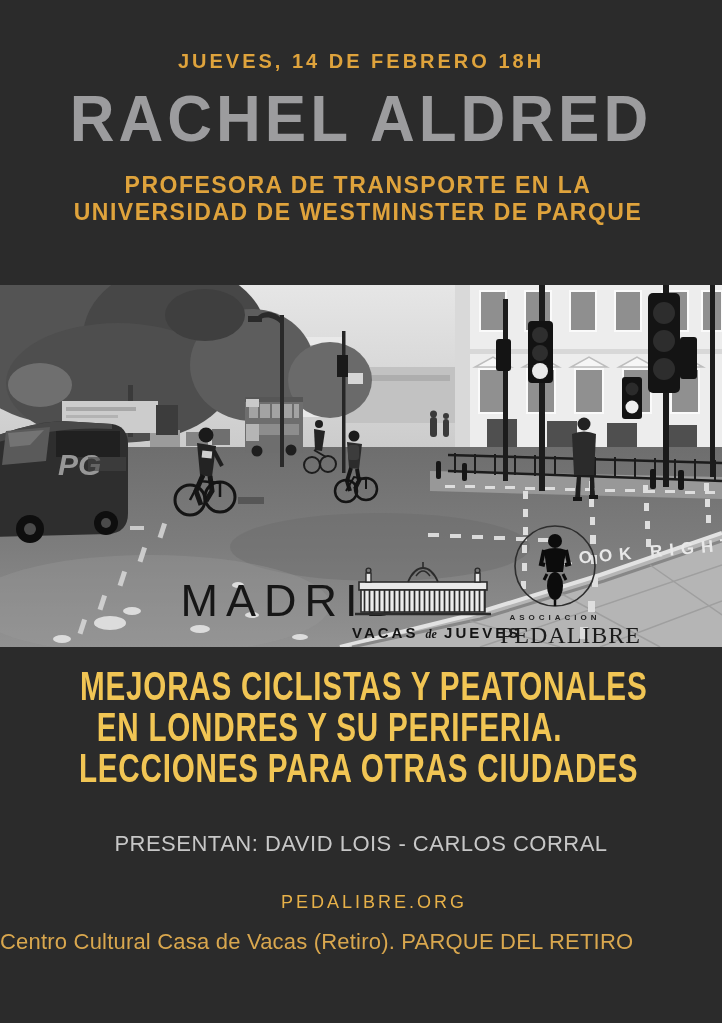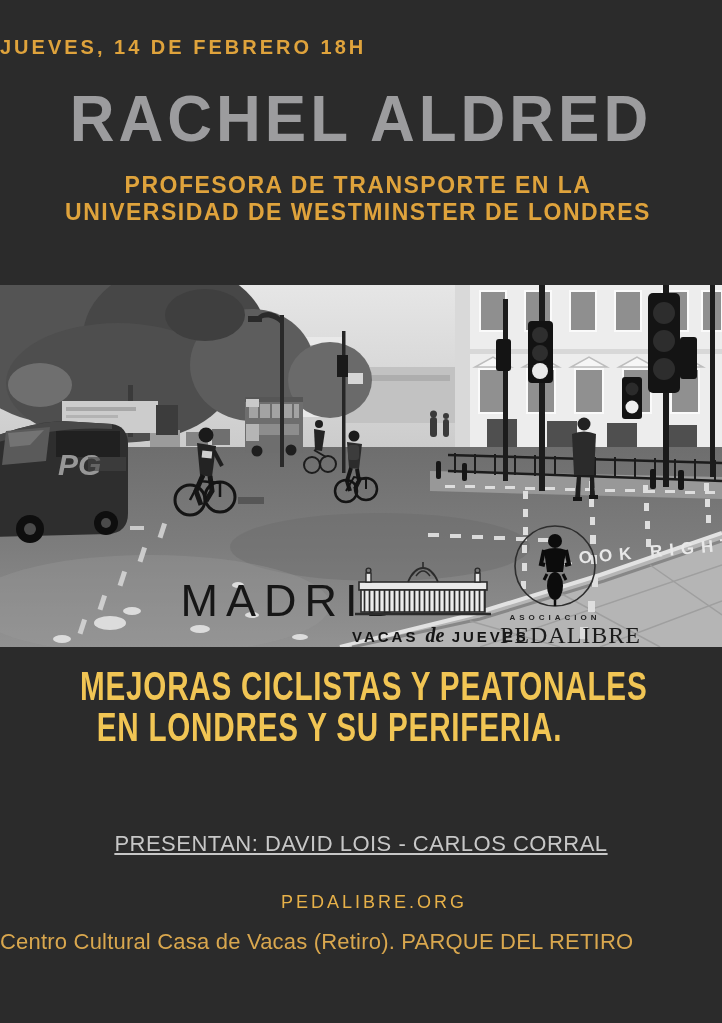--- a/index.html
+++ b/index.html
@@ -8,22 +8,22 @@
     background:#111;
     font-family:"Liberation Sans", sans-serif;
     -webkit-font-smoothing:antialiased;
   }
   .poster{
     position:relative;width:722px;height:1023px;overflow:hidden;
     background:var(--background,#2b2b2b);
   }
   
   .date-line{
-    position:absolute;top:36px;left:0;width:722px;
-    text-align:left;color:var(--gold,#dfa33c);
+    position:absolute;top:50px;left:0;width:722px;
+    text-align:center;color:var(--gold,#dfa33c);
     font-size:20px;font-weight:700;letter-spacing:3px;
   }
   .speaker-name{
     position:absolute;top:82px;left:0;width:722px;
     text-align:center;color:var(--name-gray,#9c9c9e);
     font-size:62px;font-weight:700;letter-spacing:4px;
     transform:scaleY(1.04);transform-origin:center top;
   }
   .speaker-title{
     position:absolute;top:172px;left:0;width:716px;
@@ -41,55 +41,55 @@
     color:#1b1b1b;font-size:37px;font-weight:700;line-height:38px;
   }
   .overlay-conferencia .cond{display:inline-block;transform:scaleX(0.80);transform-origin:center;}
   .overlay-madrid{
     position:absolute;top:575px;left:96px;width:310px;text-align:right;
     color:#161616;font-size:45px;font-weight:400;letter-spacing:8px;line-height:52px;
   }
   
   .casa-logo{position:absolute;top:558px;left:352px;width:142px;height:86px;text-align:center;}
   .casa-text{margin-top:2px;color:#141414;font-size:15px;font-weight:700;letter-spacing:3px;white-space:nowrap;}
-  .casa-text .de{font-family:"Liberation Serif",serif;font-style:italic;font-weight:700;font-size:20px;letter-spacing:0;}
+  .casa-text .de{font-family:"Liberation Serif",serif;font-style:italic;font-weight:700;font-size:12px;letter-spacing:0;}
   
   .pedalibre-logo{position:absolute;top:524px;left:492px;width:110px;height:112px;text-align:center;margin-left:8px;}
   .pedalibre-assoc{margin-top:1px;color:#242424;font-size:8px;font-weight:700;letter-spacing:4px;}
   .pedalibre-name{color:#1b1b1b;font-size:24px;letter-spacing:1px;font-family:"Liberation Serif",serif;}
   
   .event-title{
     position:absolute;top:666px;left:0;width:658px;text-align:center;
     color:var(--headline-gold,#f1c554);
     font-size:38px;font-weight:700;letter-spacing:1px;line-height:41px;
   }
   .event-title .cond{display:inline-block;transform:scaleX(0.78) scaleY(1.08);transform-origin:center;white-space:nowrap;}
   .presenters{
     position:absolute;top:831px;left:0;width:722px;text-align:center;
-    color:var(--light-gray-text,#c7c7c7);font-size:22px;font-weight:400;letter-spacing:0.5px;text-decoration:underline;
+    color:var(--light-gray-text,#c7c7c7);font-size:22px;font-weight:400;letter-spacing:0.5px;
   }
   .website{
     position:absolute;top:892px;left:0;width:722px;text-align:center;
     color:var(--website-gold,#e7b149);font-size:18px;font-weight:400;letter-spacing:3px;padding-left:13px;
   }
   .venue{
     position:absolute;top:929px;left:0;width:722px;text-align:left;
     color:var(--venue-gold,#d9a74e);font-size:22px;font-weight:400;letter-spacing:0.2px;
   }
 </style>
 </head>
 <body>
 
 <div class="poster" style="--background: #2b2b2b; --gold: #dfa33c; --headline-gold: #f1c554; --name-gray: #9c9c9e; --light-gray-text: #c7c7c7; --website-gold: #e7b149; --venue-gold: #d9a74e;">
 
   <div class="date-line">JUEVES, 14 DE FEBRERO 18H</div>
   <div class="speaker-name">RACHEL ALDRED</div>
   <div class="speaker-title">
     <div>PROFESORA DE TRANSPORTE EN LA</div>
-    <div>UNIVERSIDAD DE WESTMINSTER DE LONDRES</div>
+    <div>UNIVERSIDAD DE WESTMINSTER DE PARQUE</div>
   </div>
 
   <div class="photo-wrap">
     <svg width="722" height="362" viewBox="0 0 722 362">
       <defs>
         <linearGradient id="sky" x1="0" y1="0" x2="0" y2="1">
           <stop offset="0" stop-color="#e6e6e6"></stop>
             <stop offset="1" stop-color="#c6c6c6"></stop>
         </linearGradient>
         <linearGradient id="roadg" x1="0" y1="0" x2="0" y2="1">
@@ -430,19 +430,20 @@
       <line x1="47" y1="50" x2="44" y2="56" stroke="#0c0c0c" stroke-width="3"></line>
       <line x1="63" y1="50" x2="66" y2="56" stroke="#0c0c0c" stroke-width="3"></line>
     </svg>
     <div class="pedalibre-assoc">ASOCIACION</div>
     <div class="pedalibre-name">PEDALIBRE</div>
   </div>
 
   <div class="event-title">
     <div><span class="cond">MEJORAS CICLISTAS Y PEATONALES</span></div>
     <div><span class="cond">EN LONDRES Y SU PERIFERIA.</span></div>
+    <div><span class="cond">LECCIONES PARA OTRAS CIUDADES</span></div>
   </div>
 
   <div class="presenters">PRESENTAN: DAVID LOIS - CARLOS CORRAL</div>
   <div class="website">PEDALIBRE.ORG</div>
   <div class="venue">Centro Cultural Casa de Vacas (Retiro). PARQUE DEL RETIRO</div>
 
 </div>
 
 </body></html>

